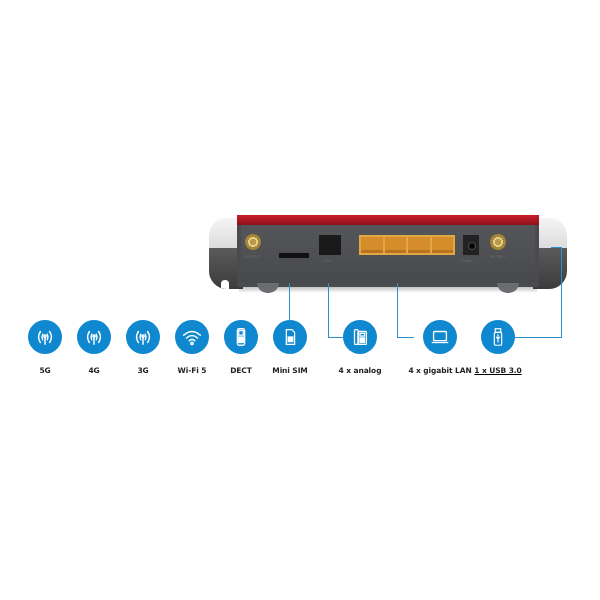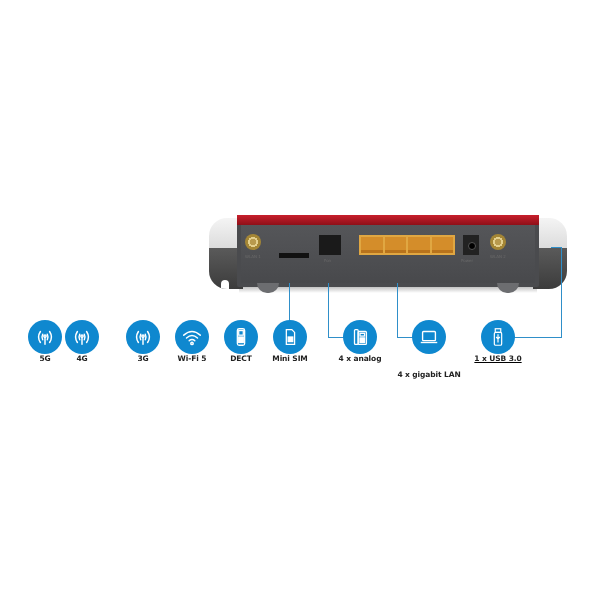--- a/index.html
+++ b/index.html
@@ -29,21 +29,21 @@
   .power::after { content:""; position:absolute; left:5px; top:7px; width:6px; height:6px; border-radius:50%; background:#000; border:1px solid #555; }
   .plabel { position:absolute; font-size:4px; color:#6a6a6a; }
 
   
   .ln { position:absolute; background:#2f8fc9; }
 
   
   .feat { position:absolute; top:320px; width:60px; display:flex; flex-direction:column; align-items:center; }
   .circle { width:34px; height:34px; border-radius:50%; background:#0f88cf; display:flex; align-items:center; justify-content:center; }
   .circle svg { width:22px; height:22px; }
-  .flabel { margin-top:0; font-size:7.5px; font-weight:bold; color:#222; white-space:nowrap; letter-spacing:-0.1px; }
+  .flabel { margin-top:12px; font-size:7.5px; font-weight:bold; color:#222; white-space:nowrap; letter-spacing:-0.1px; }
 </style>
 </head>
 <body>
 
 <div class="router">
   <div class="shadow"></div>
   <div class="cap left">
       <div class="top"></div>
       <div class="bot"></div>
       <div class="notch"></div>
@@ -91,21 +91,21 @@
         <path d="M7 6 Q3 12 7 18"></path>
         <path d="M17 6 Q21 12 17 18"></path>
         <path d="M9.5 9 Q8 12 9.5 15"></path>
         <path d="M14.5 9 Q16 12 14.5 15"></path>
         <circle cx="12" cy="11" r="1.3"></circle>
         <path d="M12 12.5 V20"></path>
       </svg>
   </div>
   <span class="flabel">5G</span>
 </div>
-<div class="feat" style="left:52px;">
+<div class="feat" style="left:64px;">
   <div class="circle">
     <svg viewBox="0 0 24 24" fill="none" stroke="#fff" stroke-width="1.6" stroke-linecap="round">
         <path d="M7 6 Q3 12 7 18"></path>
         <path d="M17 6 Q21 12 17 18"></path>
         <path d="M9.5 9 Q8 12 9.5 15"></path>
         <path d="M14.5 9 Q16 12 14.5 15"></path>
         <circle cx="12" cy="11" r="1.3"></circle>
         <path d="M12 12.5 V20"></path>
       </svg>
   </div>
@@ -158,21 +158,21 @@
   <div class="circle">
     <svg viewBox="0 0 24 24" fill="none" stroke="#fff" stroke-width="1.4">
         <rect x="6" y="4" width="4" height="16" rx="1"></rect>
         <rect x="10" y="6" width="9" height="14" rx="1"></rect>
         <rect x="12" y="8" width="5" height="3"></rect>
         <rect x="12" y="13" width="5" height="5" fill="#fff"></rect>
       </svg>
   </div>
   <span class="flabel">4 x analog</span>
 </div>
-<div class="feat" style="left:399px;gap:16px;">
+<div class="feat" style="left:410px;">
   <div class="circle">
     <svg viewBox="0 0 24 24" fill="none" stroke="#fff" stroke-width="1.5">
         <rect x="5" y="6" width="14" height="10" rx="1"></rect>
         <path d="M3 18 H21"></path>
       </svg>
   </div>
   <span class="flabel">4 x gigabit LAN</span>
 </div>
 <div class="feat" style="left:468px;text-decoration:underline;">
   <div class="circle">

